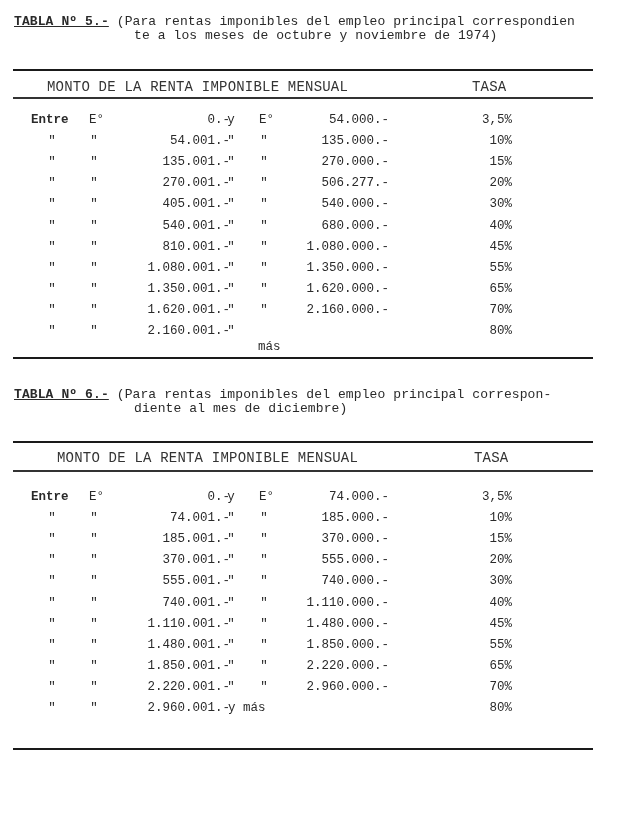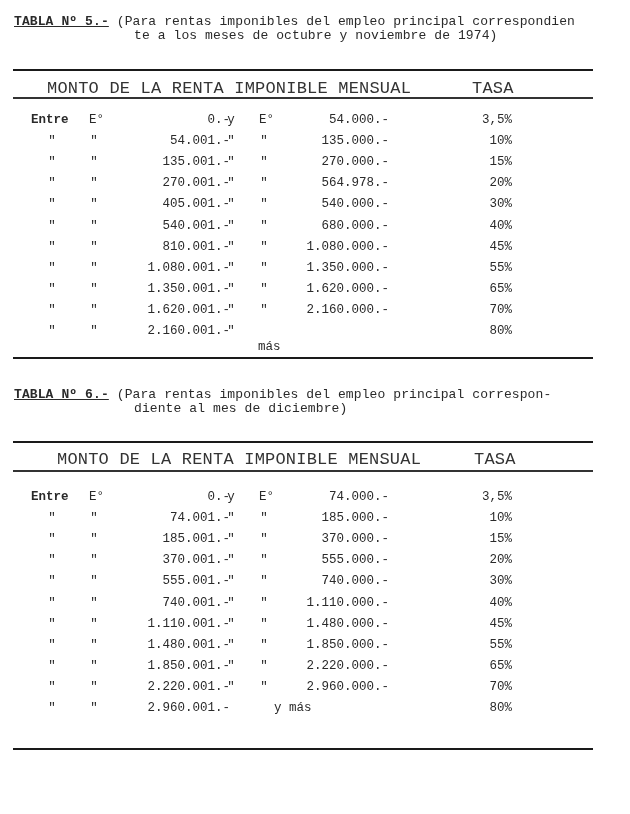--- a/index.html
+++ b/index.html
@@ -7,32 +7,32 @@
       width: 630px; height: 814px; position: relative; overflow: hidden;
       font-family: "Liberation Mono", "DejaVu Sans Mono", monospace;
       color: #2a2a2a;
     }
     .title-line {
       position: absolute; font-size: 13px; white-space: pre; letter-spacing: 0.1px;
     }
     .title-label { text-decoration: underline; font-weight: bold; }
     .rule { position: absolute; left: 13px; width: 580px; height: 2px; background: #1a1a1a; }
     .rule.thin { height: 1.5px; background: #333; }
-    .hdr { position: absolute; font-size: 17px; letter-spacing: 0.2px; color: #333; }
+    .hdr { position: absolute; font-size: 14px; letter-spacing: 0.2px; color: #333; }
     .row { position: absolute; left: 0; width: 630px; height: 18px; font-size: 12.5px; }
     .row span { position: absolute; top: 0; white-space: pre; }
     .c-entre { left: 31px; width: 44px; font-weight: bold; }
     .c-q1 { left: 48px; width: 8px; text-align: center; }
     .c-q2 { left: 89px; width: 10px; text-align: center; }
     .c-from { right: 400px; text-align: right; }
     .c-y { left: 226px; width: 10px; text-align: center; }
     .c-q3 { left: 259px; width: 10px; text-align: center; }
     .c-to { right: 241px; text-align: right; }
     .c-mas { left: 258px; margin-top: 16px; }
-    .c-ymas { left: 228px; margin-left: 46px; }
+    .c-ymas { left: 228px; }
     .c-rate { left: 472px; width: 40px; text-align: right; }
   </style>
 </head>
 <body>
 
 <div class="title-line" style="left:14px; top:14px;"><span class="title-label">TABLA Nº 5.-</span><span> (Para rentas imponibles del empleo principal correspondien</span></div>
 <div class="title-line" style="left:134px; top:28px;">te a los meses de octubre y noviembre de 1974)</div>
 
 <div class="rule" style="top:69px;"></div>
 <div class="hdr" style="left:47px; top:79px;">MONTO DE LA RENTA IMPONIBLE MENSUAL</div>
@@ -66,21 +66,21 @@
       <span class="c-q3">"</span>
       <span class="c-to">270.000.-</span>
       <span class="c-rate">15%</span>
     </div>
     <div class="row" style="top: 176.3px;">
       <span class="c-q1">"</span>
       <span class="c-q2">"</span>
       <span class="c-from">270.001.-</span>
       <span class="c-y">"</span>
       <span class="c-q3">"</span>
-      <span class="c-to">564.978.-</span>
+      <span class="c-to">506.277.-</span>
       <span class="c-rate">20%</span>
     </div>
     <div class="row" style="top: 197.4px;">
       <span class="c-q1">"</span>
       <span class="c-q2">"</span>
       <span class="c-from">405.001.-</span>
       <span class="c-y">"</span>
       <span class="c-q3">"</span>
       <span class="c-to">540.000.-</span>
       <span class="c-rate">30%</span>

